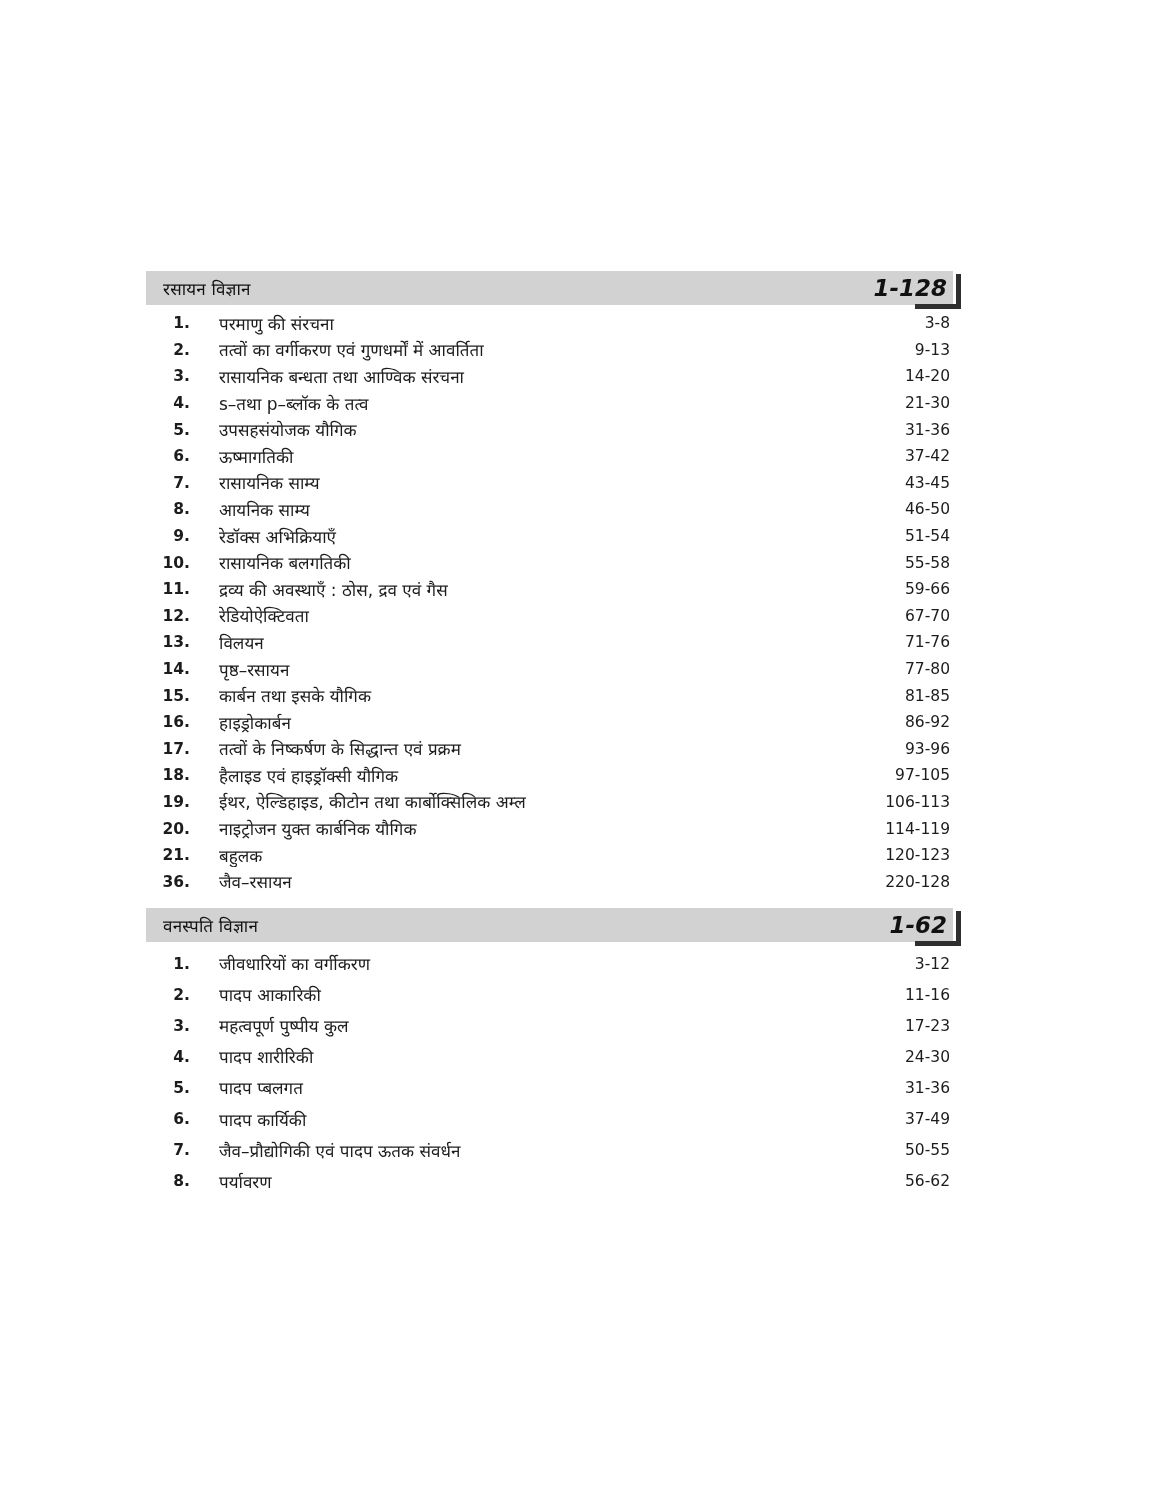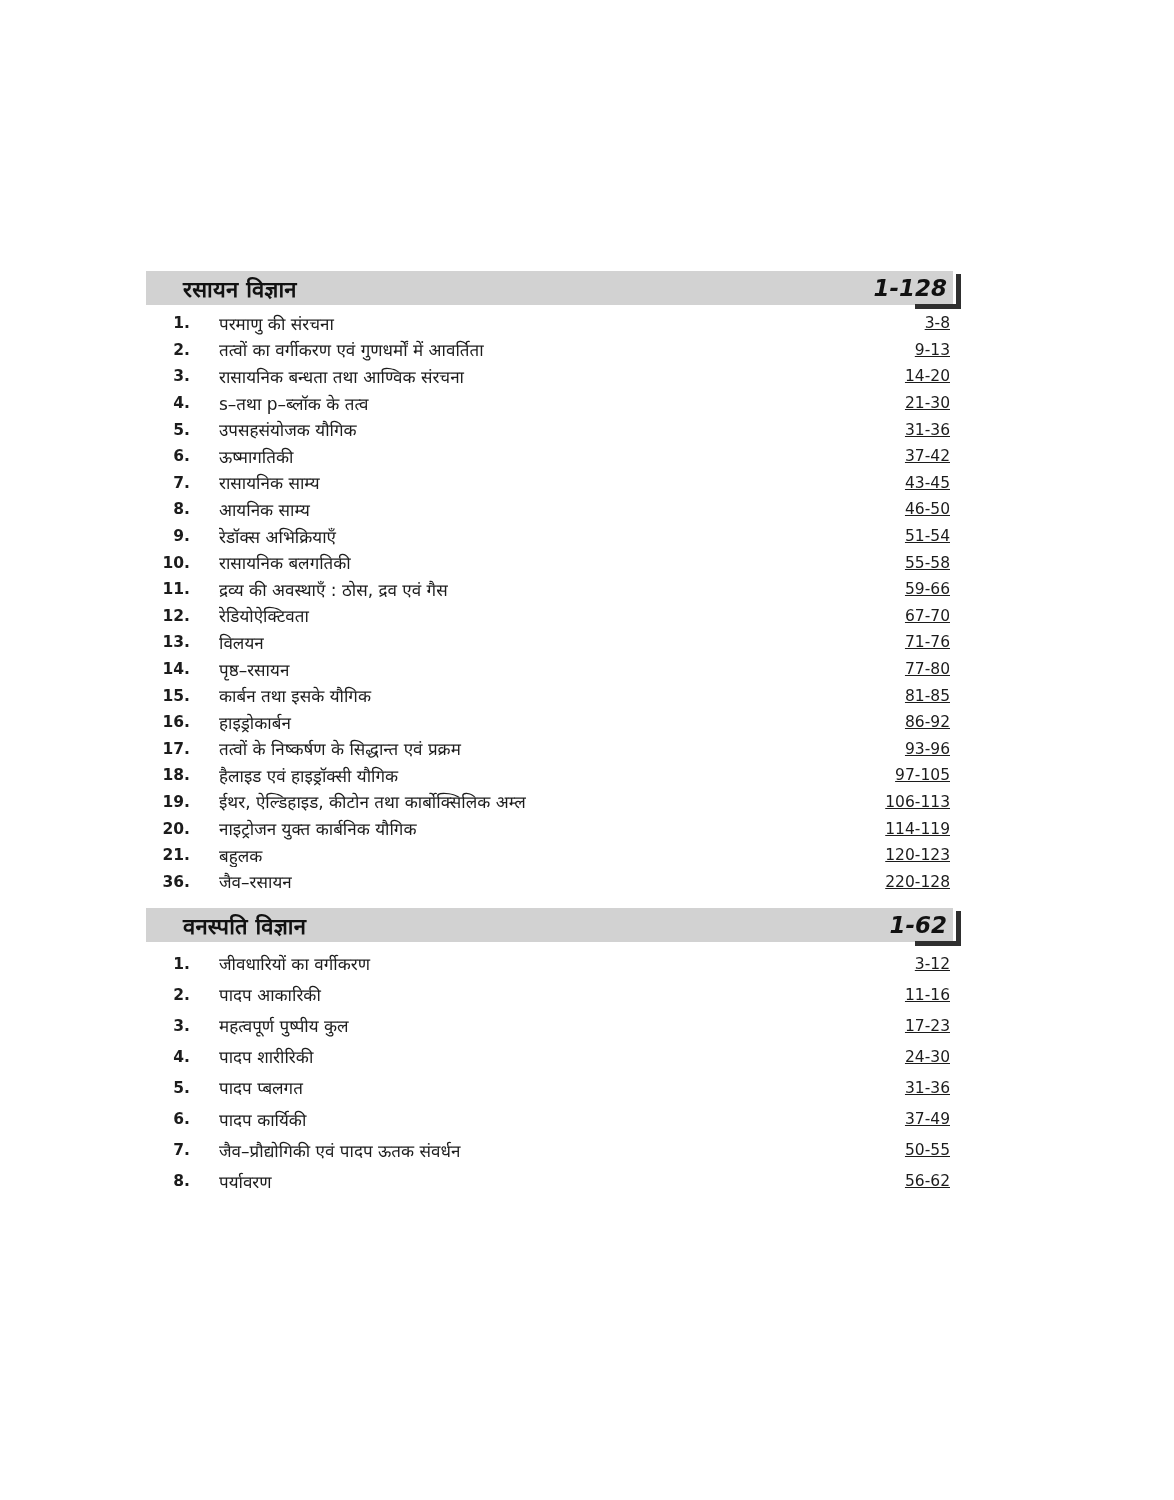--- a/index.html
+++ b/index.html
@@ -52,25 +52,24 @@
   .bar::before {
     content: "";
     position: absolute;
     right: -8px;
     bottom: -4px;
     width: 46px;
     height: 5px;
     background: var(--shadow);
   }
   .bar-title {
-    font-size: 22px;
-    font-weight: bold;
+    font-size: 17px;
+    font-weight: normal;
     color: var(--header-text);
     letter-spacing: 0.2px;
-    margin-left: 20px;
   }
   .bar-range {
     font-size: 23px;
     font-weight: bold;
     color: var(--header-text);
     font-style: italic;
   }
 
   .chapter-list { margin-top: 5px; }
   .sec-1 .chapter-list { margin-top: 6px; }
@@ -97,21 +96,20 @@
     color: var(--text);
     white-space: nowrap;
     overflow: hidden;
   }
   .pages {
     flex: none;
     font-size: 15.5px;
     color: var(--text);
     text-align: right;
     padding-right: 3px;
-    text-decoration: underline;
   }
 </style>
 </head>
 <body>
 
 <div class="page">
 
   <section class="toc-section sec-0">
     <header class="bar">
       <span class="bar-title">रसायन विज्ञान</span>

